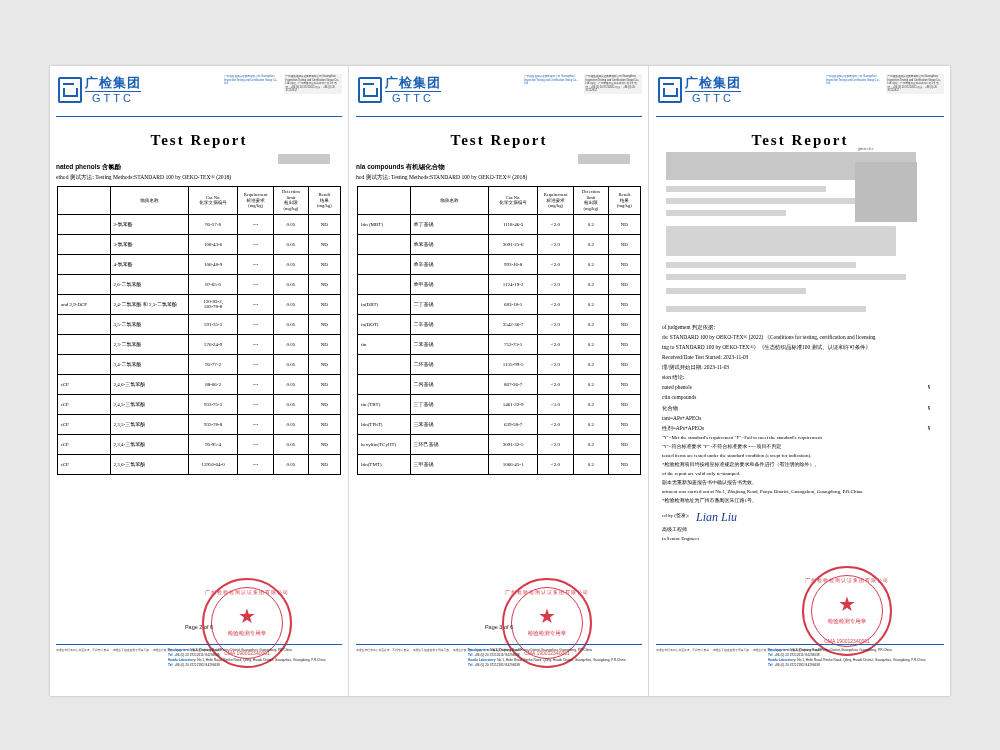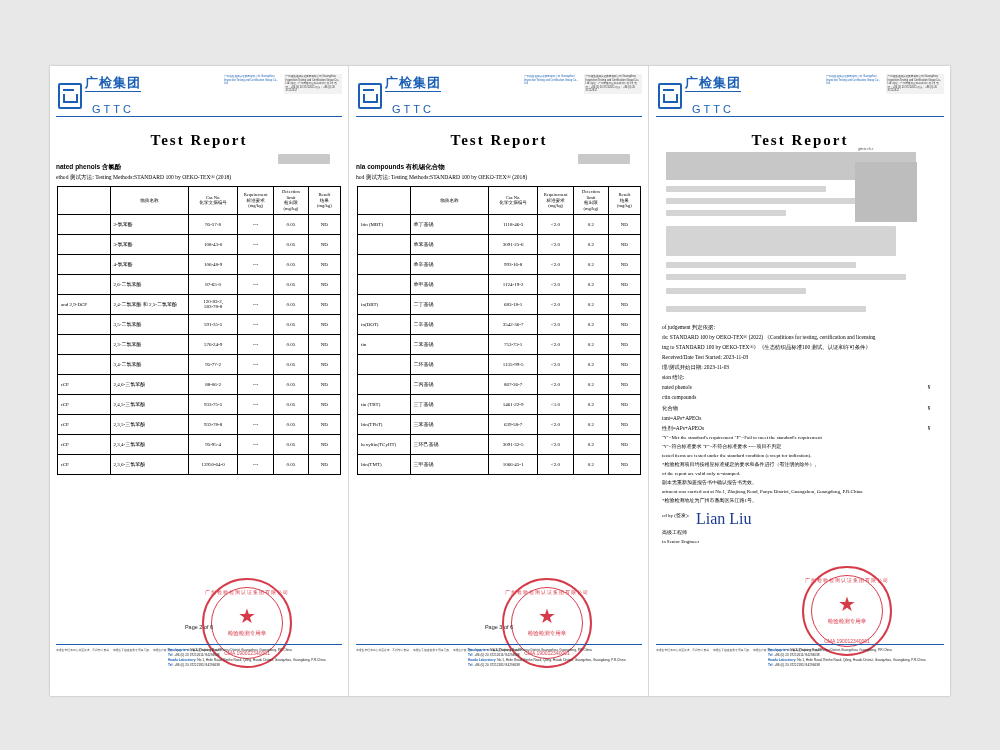--- a/index.html
+++ b/index.html
@@ -30,21 +30,21 @@
     position:relative;margin-right:3px;flex:none;
   }
   .logo .mark:before{
     content:"";position:absolute;left:3px;top:4px;width:11px;height:2px;background:#1a5fb4;
   }
   .logo .mark:after{
     content:"";position:absolute;left:3px;top:9px;width:11px;height:7px;border:2px solid #1a5fb4;border-top:none;
   }
   .logo .txt{line-height:1;}
   .logo .cn{font-family:"Liberation Sans",sans-serif;font-size:13px;color:#1a5fb4;font-weight:bold;letter-spacing:1px;}
-  .logo .en{font-family:"Liberation Sans",sans-serif;font-size:11px;color:#1a5fb4;letter-spacing:3px;border-top:1px solid #1a5fb4;margin-top:2px;padding-top:12px;text-align:center;}
+  .logo .en{font-family:"Liberation Sans",sans-serif;font-size:11px;color:#1a5fb4;letter-spacing:3px;border-top:1px solid #1a5fb4;margin-top:2px;padding-top:1px;text-align:center;}
   .hdr-right{
     position:absolute;right:6px;top:8px;width:120px;display:flex;gap:3px;
   }
   .hdr-right .blk{
     font-size:2.6px;line-height:1.35;color:#333;
     font-family:"Liberation Sans",sans-serif;
     background:#f2f2f2;padding:1px 2px;flex:1;
   }
   .hdr-right .blk.b1{background:#fff;color:#1a5fb4;}
   .hdr-sep{position:absolute;left:6px;right:6px;top:50px;height:1px;background:#1a5fb4;}
@@ -119,21 +119,21 @@
 
   
   .blurbox{position:absolute;background:#c7c7c7;}
   .blurline{position:absolute;background:#d4d4d4;height:6px;border-radius:1px;}
   .p3 .body-txt{font-size:5.4px;line-height:1.85;color:#000;margin-left:6px;}
   .p3 .jrow{display:flex;font-size:5.4px;color:#000;margin-left:6px;line-height:1.9;}
   .p3 .jrow .lbl{flex:1;}
   .p3 .jrow .val{width:30px;text-align:center;}
   .p3 .small{font-size:5px;line-height:1.8;color:#000;margin-left:6px;}
   .sign{
-    font-family:"Liberation Serif",serif;font-size:16px;color:#1b3b8f;
+    font-family:"Liberation Serif",serif;font-style:italic;font-size:12px;color:#1b3b8f;
   }
   .p3 .tr-title{text-align:center;font-size:15px;font-weight:bold;letter-spacing:2px;color:#000;margin-top:14px;}
 </style>
 </head>
 <body>
 
 <div id="stage">
   <div class="white-sheet">
 
     <div class="page p1">

